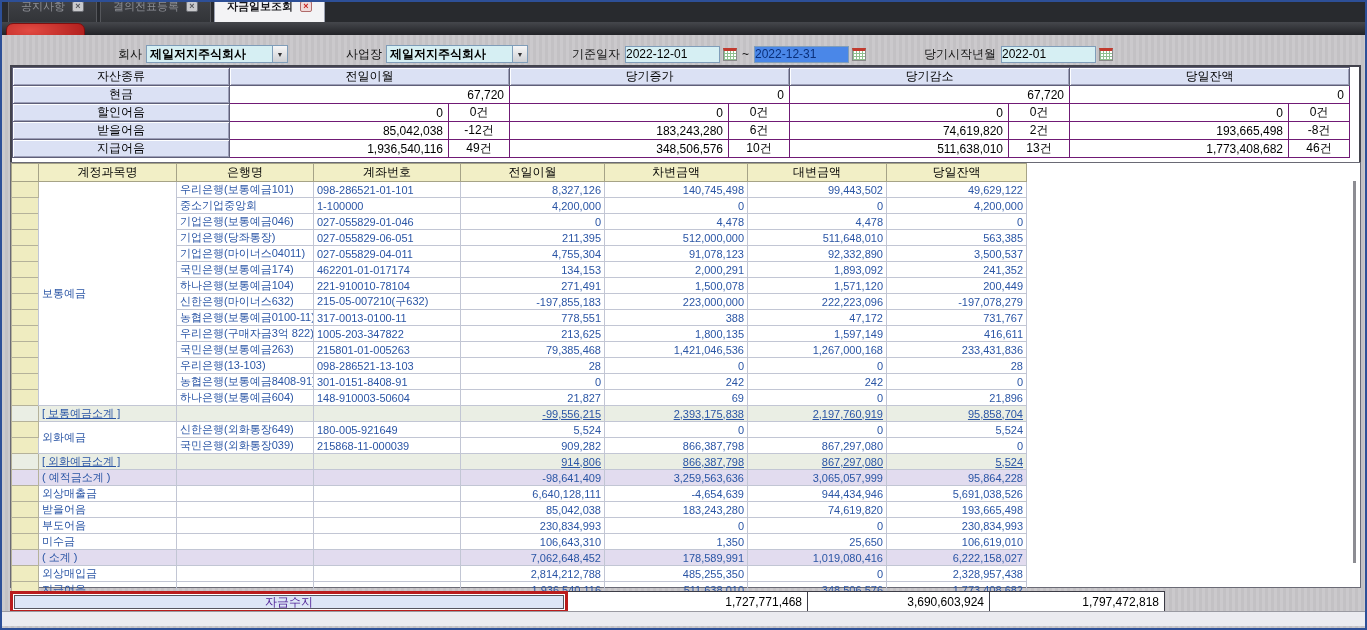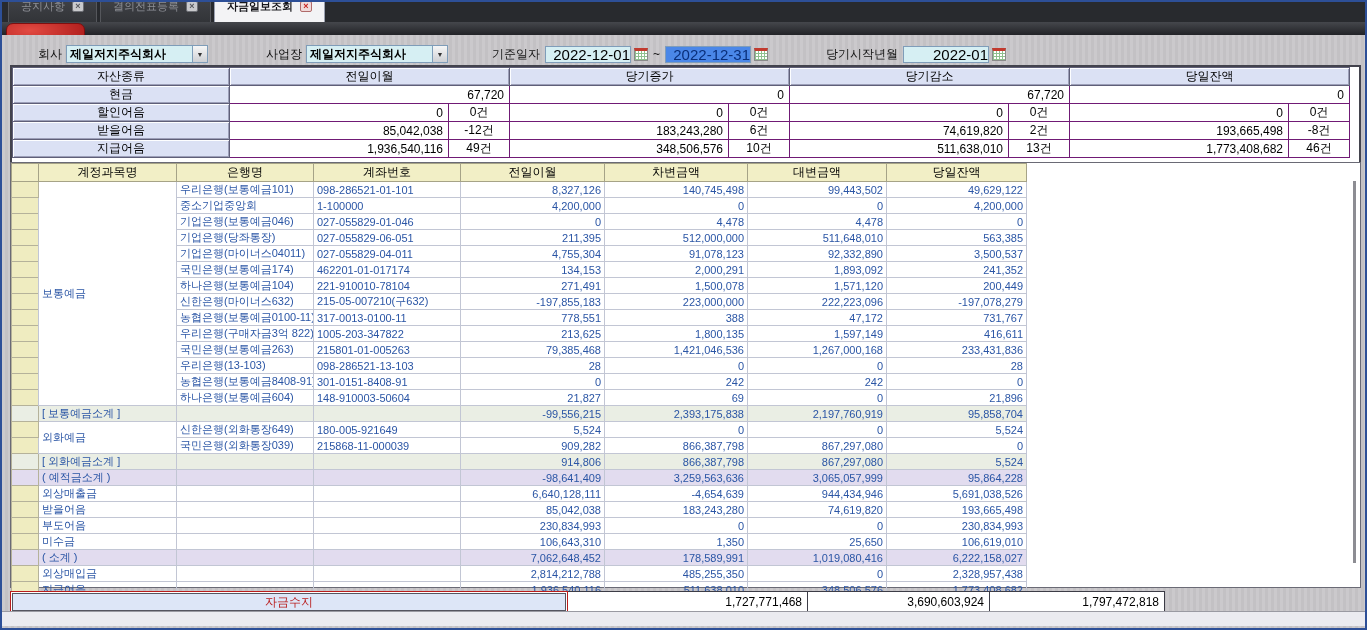--- a/index.html
+++ b/index.html
@@ -32,22 +32,22 @@
   
   .filterbar{position:absolute;top:42px;left:0;right:0;height:20px;display:flex;
     align-items:center;font-size:12px;color:#111;}
   .f-label{white-space:nowrap;}
   .combo{display:flex;align-items:center;height:18px;border:1px solid #7f9db9;
     background:#d6eff3;width:142px;font-size:12px;margin-left:4px;}
   .combo .val{flex:1;padding:0 3px;color:#000;white-space:nowrap;overflow:hidden;font-weight:bold;}
   .combo .btn{width:15px;align-self:stretch;background:linear-gradient(#f6f6f6,#ced0d4);
     border-left:1px solid #7f9db9;font-size:7px;display:flex;align-items:center;
     justify-content:center;color:#333;}
-  .datefield{height:17px;border:1px solid #7f9db9;background:#d6eff3;width:86px;
-    text-align:right;font-size:15px;line-height:15px;color:#000;margin-left:5px;}
+  .datefield{height:17px;border:1px solid #7f9db9;background:#d6eff3;width:95px;
+    text-align:left;font-size:12px;line-height:15px;color:#000;margin-left:5px;}
   .datefield.selected{background:#4a87e8;color:#0a2f7a;}
   .cal{width:14px;height:13px;border:1px solid #8a8a8a;margin-left:3px;
     background-color:#fff;border-top:3px solid #c23a2e;
     background-image:repeating-linear-gradient(0deg,#8fbf8f 0 1px,transparent 1px 3px),
       repeating-linear-gradient(90deg,#8fbf8f 0 1px,transparent 1px 3px);}
   .tilde{margin-left:5px;}
   
   .summary-wrap{position:absolute;left:8px;top:63px;width:1351px;height:108px;
     background:#fff;border:2px solid #43434d;}
   table{border-collapse:collapse;table-layout:fixed;}
@@ -61,29 +61,29 @@
   .summary .cnt{text-align:center;color:#000;background:#fff;font-size:12px;}
   
   .grid-region{position:absolute;left:8px;top:160px;width:1351px;height:426px;
     background:#fff;border:1px solid #6a6a75;}
   .main{width:1015px;font-size:11px;}
   .main th{background:#f2efc6;border:1px solid #a6a387;font-weight:normal;color:#000;
     height:17px;font-size:12px;padding:0;}
   .main td{border:1px solid #c2c6d4;height:14px;padding:0 3px;overflow:hidden;
     white-space:nowrap;color:#2a55a5;}
   .main td.num{text-align:right;}
-  .main tr.subtotal td{background:#eaeee4;}
+  .main tr.subtotal td{background:#eaeee4;text-decoration:underline;}
   .main tr.total td{background:#e2dcef;}
   .main td.rowhead{background:#efecc0;border:1px solid #b5b29a;padding:0;}
   .vline{position:absolute;right:4px;top:18px;width:3px;height:382px;background:#8d8d93;}
   
   .footer{position:absolute;left:8px;top:589px;width:1351px;height:22px;display:flex;font-size:12px;}
-  .f-label-cell{width:558px;background:#dde6f7;border:1px solid #b91c1c;
+  .f-label-cell{width:558px;background:#dde6f7;border:3px solid #b91c1c;
     box-shadow:inset 0 0 0 1px #fff, inset 0 0 0 2px #55555f;
-    display:flex;align-items:center;justify-content:center;color:#b91c1c;}
+    display:flex;align-items:center;justify-content:center;color:#4c1d95;}
   .f-val{background:#fff;border:1px solid #3c3c46;border-left:none;text-align:right;
     padding:0 5px;color:#000;line-height:20px;}
   .bottomstrip{position:absolute;left:0;right:0;bottom:2px;height:15px;
     background:#ebebf0;border-top:1px solid #9a9aa2;}
 </style>
 </head>
 <body>
 
 <div class="window">
 
@@ -102,21 +102,21 @@
     </div>
   </div>
 
   <div class="menustrip">
     <div class="menu-open">MENU OPEN</div>
   </div>
 
   <div class="content"></div>
 
   <div class="filterbar">
-    <span class="f-label" style="margin-left:36px">회사</span>
+    <span class="f-label" style="margin-left:116px">회사</span>
     <div class="combo">
       <span class="val">제일저지주식회사</span>
       <span class="btn">▼</span>
     </div>
     <span class="f-label" style="margin-left:58px">사업장</span>
     <div class="combo">
       <span class="val">제일저지주식회사</span>
       <span class="btn">▼</span>
     </div>
     <span class="f-label" style="margin-left:44px">기준일자</span>

